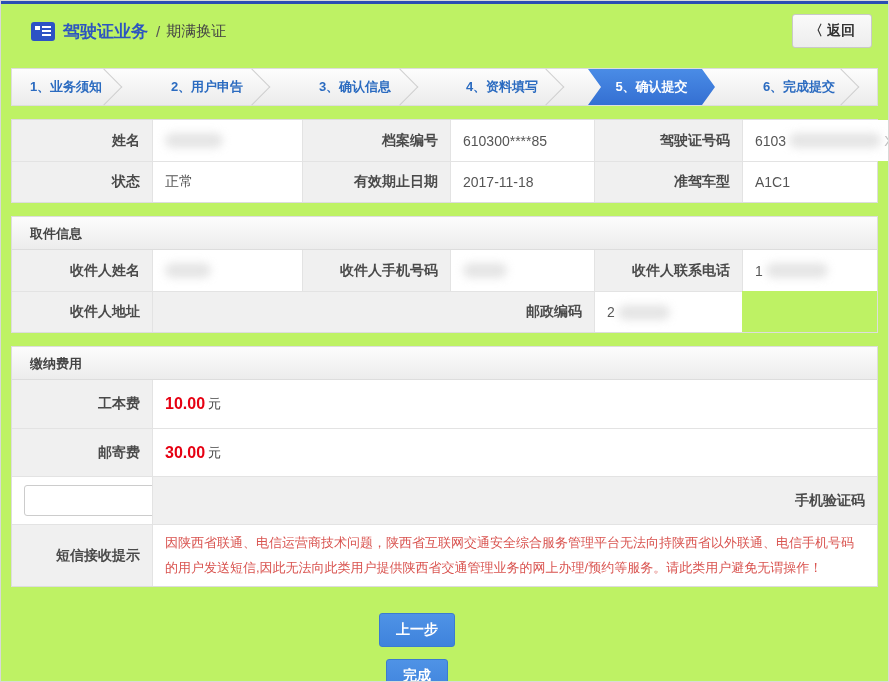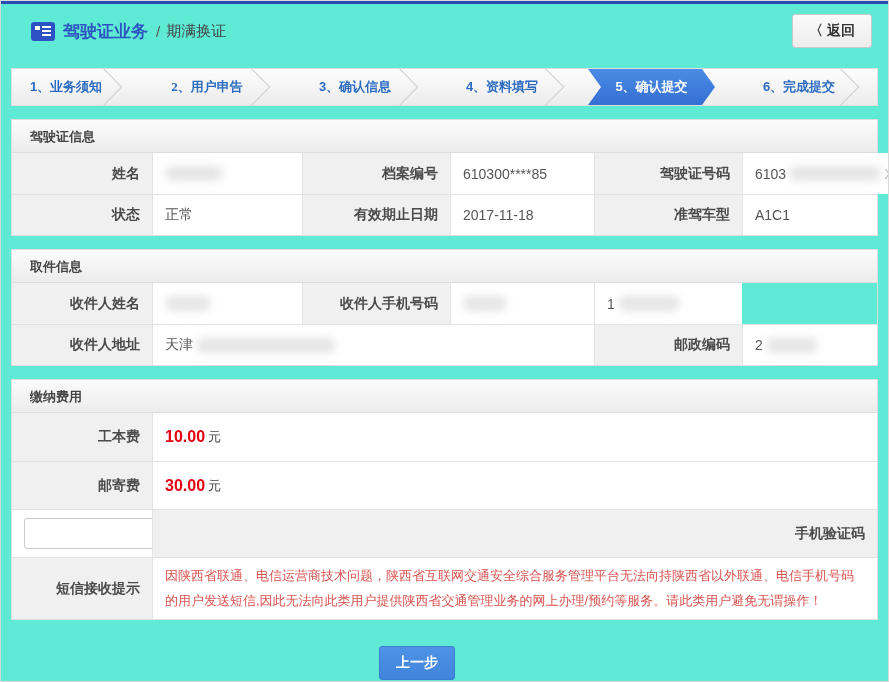--- a/index.html
+++ b/index.html
@@ -1,18 +1,18 @@
 <!DOCTYPE html>
 <html><head>
 <meta charset="utf-8">
 <style>
   * { margin:0; padding:0; box-sizing:border-box; }
   html,body { background:#fff; }
   body { font-family:"Liberation Sans","DejaVu Sans",sans-serif; width:889px; height:682px; }
-  .page { width:889px; height:682px; border:1px solid #d9d9d9; background:#5eead4; position:relative; overflow:hidden; }
+  .page { width:889px; height:682px; border:1px solid #d9d9d9; background:#bef264; position:relative; overflow:hidden; }
   .topline { height:3px; background:#2b4db3; width:100%; }
 
   
   .hdr { height:54px; display:flex; align-items:center; padding:0 16px 0 30px; }
   .hdr-icon { width:24px; height:19px; background:#2d52c5; border-radius:3px; position:relative; margin-right:8px; flex:0 0 auto; }
   .hdr-icon::before { content:""; position:absolute; left:4px; top:4px; width:5px; height:4px; background:#fff; }
   .hdr-icon::after { content:""; position:absolute; left:11px; top:4px; right:4px; height:11px;
       background:linear-gradient(#fff 2px,transparent 2px,transparent 4px,#fff 4px,#fff 6px,transparent 6px,transparent 8px,#fff 8px,#fff 10px,transparent 10px); }
   .hdr-title { color:#2d55c0; font-size:17px; font-weight:bold; }
   .hdr-sep { color:#555; font-size:15px; margin:0 6px 0 8px; }
@@ -20,21 +20,21 @@
   .hdr-spacer { flex:1; }
   .btn-back { display:inline-flex; align-items:center; gap:4px; padding:7px 16px; background:linear-gradient(#fafafa,#ededed);
       border:1px solid #c9c9c9; border-radius:3px; font-size:14px; font-weight:bold; color:#333; cursor:pointer; }
   .btn-back .chev { font-weight:bold; font-size:14px; }
 
   
   .tabs { margin:10px 10px 0 10px; height:38px; display:flex; background:linear-gradient(#fdfdfd,#ebebeb);
       border:1px solid #ddd; position:relative;gap:26px; }
   .tab { position:relative; display:flex; align-items:center; justify-content:center;
       color:#2b6bc0; font-size:13px; font-weight:bold; cursor:pointer; }
-  .tab:nth-child(1){ flex:0 0 108px; } .tab:nth-child(2){ flex:0 0 122px;font-family:Liberation Serif, serif; }
+  .tab:nth-child(1){ flex:0 0 108px; } .tab:nth-child(2){ flex:0 0 122px; }
   .tab:nth-child(3){ flex:0 0 122px; } .tab:nth-child(4){ flex:0 0 120px; }
   .tab:nth-child(5){ flex:0 0 127px; } .tab:nth-child(6){ flex:0 0 116px; }
   .tab .sep { position:absolute; right:3px; top:5px; width:26px; height:26px;
       border-top:1px solid #cfcfcf; border-right:1px solid #cfcfcf; transform:rotate(45deg); pointer-events:none; }
   .tab.active { background:linear-gradient(#4a8ce6,#346fd2); color:#fff;
       clip-path:polygon(0 0, calc(100% - 13px) 0, 100% 50%, calc(100% - 13px) 100%, 0 100%, 13px 50%); }
   .tabs .filler { flex:1; }
 
   
   .section { margin:13px 10px 0 10px; border:1px solid #ddd; }
@@ -107,21 +107,20 @@
         <span>5、确认提交</span>
       </div>
     <div class="tab">
         <span>6、完成提交</span>
         <i class="sep"></i>
       </div>
     <div class="filler"></div>
   </div>
 
   <div class="section">
-    <div class="sec-h">驾驶证信息</div>
     <div class="grid g6 row1">
       <div class="cell lab">姓名</div>
       <div class="cell val">
           <span class="redact" style="width:58px"></span>
         </div>
       <div class="cell lab">档案编号</div>
       <div class="cell val">610300****85</div>
       <div class="cell lab">驾驶证号码</div>
       <div class="cell val">
         <span>6103</span>
@@ -143,31 +142,28 @@
     <div class="sec-h">取件信息</div>
     <div class="grid g6 row1">
       <div class="cell lab">收件人姓名</div>
       <div class="cell val">
           <span class="redact" style="width:46px"></span>
         </div>
       <div class="cell lab">收件人手机号码</div>
       <div class="cell val">
           <span class="redact" style="width:44px"></span>
         </div>
+      <div class="cell lab">收件人联系电话</div>
       <div class="cell val">
         <span>1</span>
         <span class="redact" style="width:62px"></span>
       </div>
     </div>
     <div class="grid gspan">
       <div class="cell lab">收件人地址</div>
-      <div class="cell val">
-        <span>天津</span>
-        <span class="redact" style="width:140px"></span>
-      </div>
       <div class="cell lab">邮政编码</div>
       <div class="cell val">
         <span>2</span>
         <span class="redact" style="width:52px"></span>
       </div>
     </div>
   </div>
 
   <div class="section">
     <div class="sec-h">缴纳费用</div>

